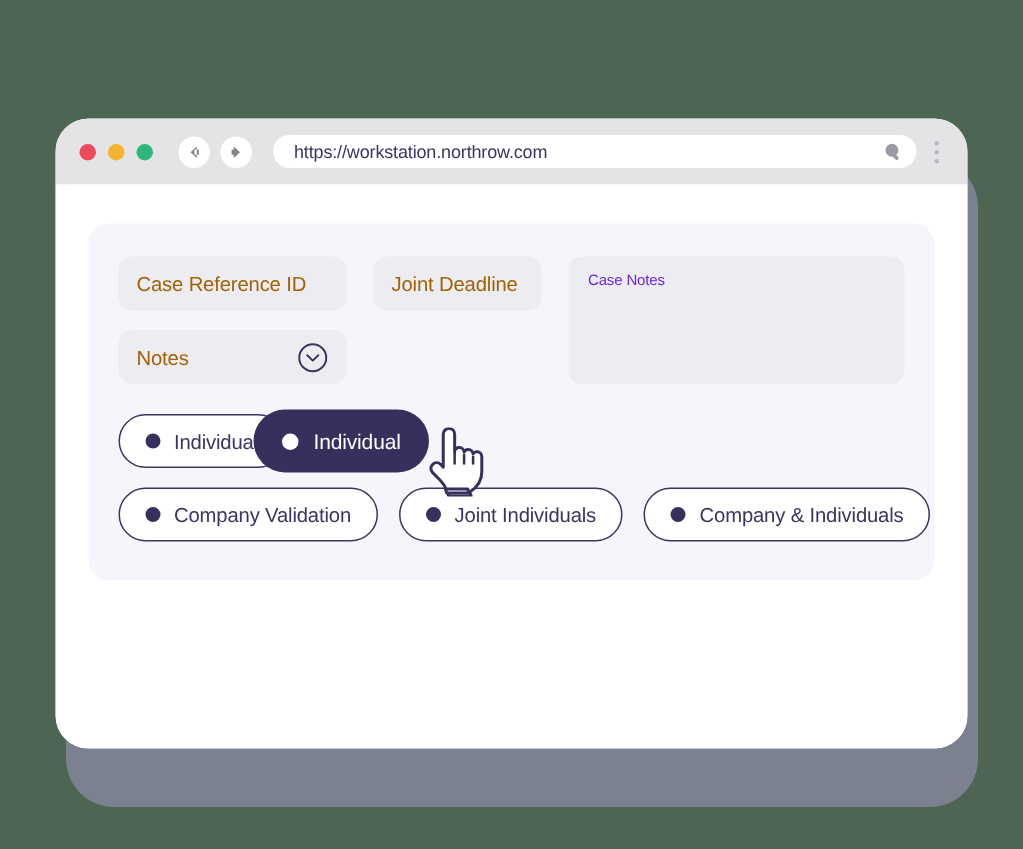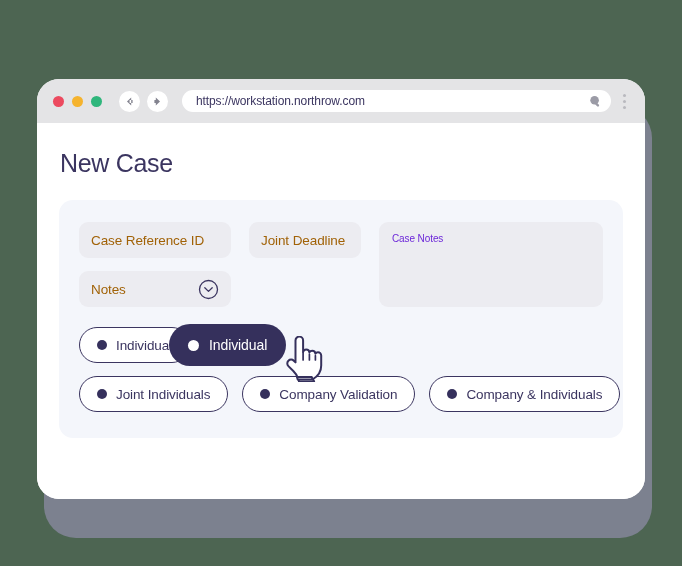--- a/index.html
+++ b/index.html
@@ -263,21 +263,20 @@
 
     <div id="kebab-menu">
       <i></i>
       <i></i>
       <i></i>
     </div>
   </div>
 
   <div id="page-body">
 
-    <h1 id="page-title">New Case</h1>
 
     <div id="form-panel">
 
       <div class="fields-row">
 
         <div class="fields-col col-a">
           <div class="field">
             <span class="field-label">Case Reference ID</span>
           </div>
           <div class="field">
@@ -307,25 +306,25 @@
         <div class="pill-row">
           <div class="pill">
             <span class="radio-dot"></span>
             <span>Individual</span>
           </div>
         </div>
 
         <div class="pill-row">
           <div class="pill">
             <span class="radio-dot"></span>
-            <span>Joint Individuals</span>
+            <span>Company Validation</span>
           </div>
           <div class="pill">
             <span class="radio-dot"></span>
-            <span>Company Validation</span>
+            <span>Joint Individuals</span>
           </div>
           <div class="pill">
             <span class="radio-dot"></span>
             <span>Company &amp; Individuals</span>
           </div>
         </div>
 
         <div id="hover-tooltip">
           <span class="radio-dot-white"></span>
           <span>Individual</span>

